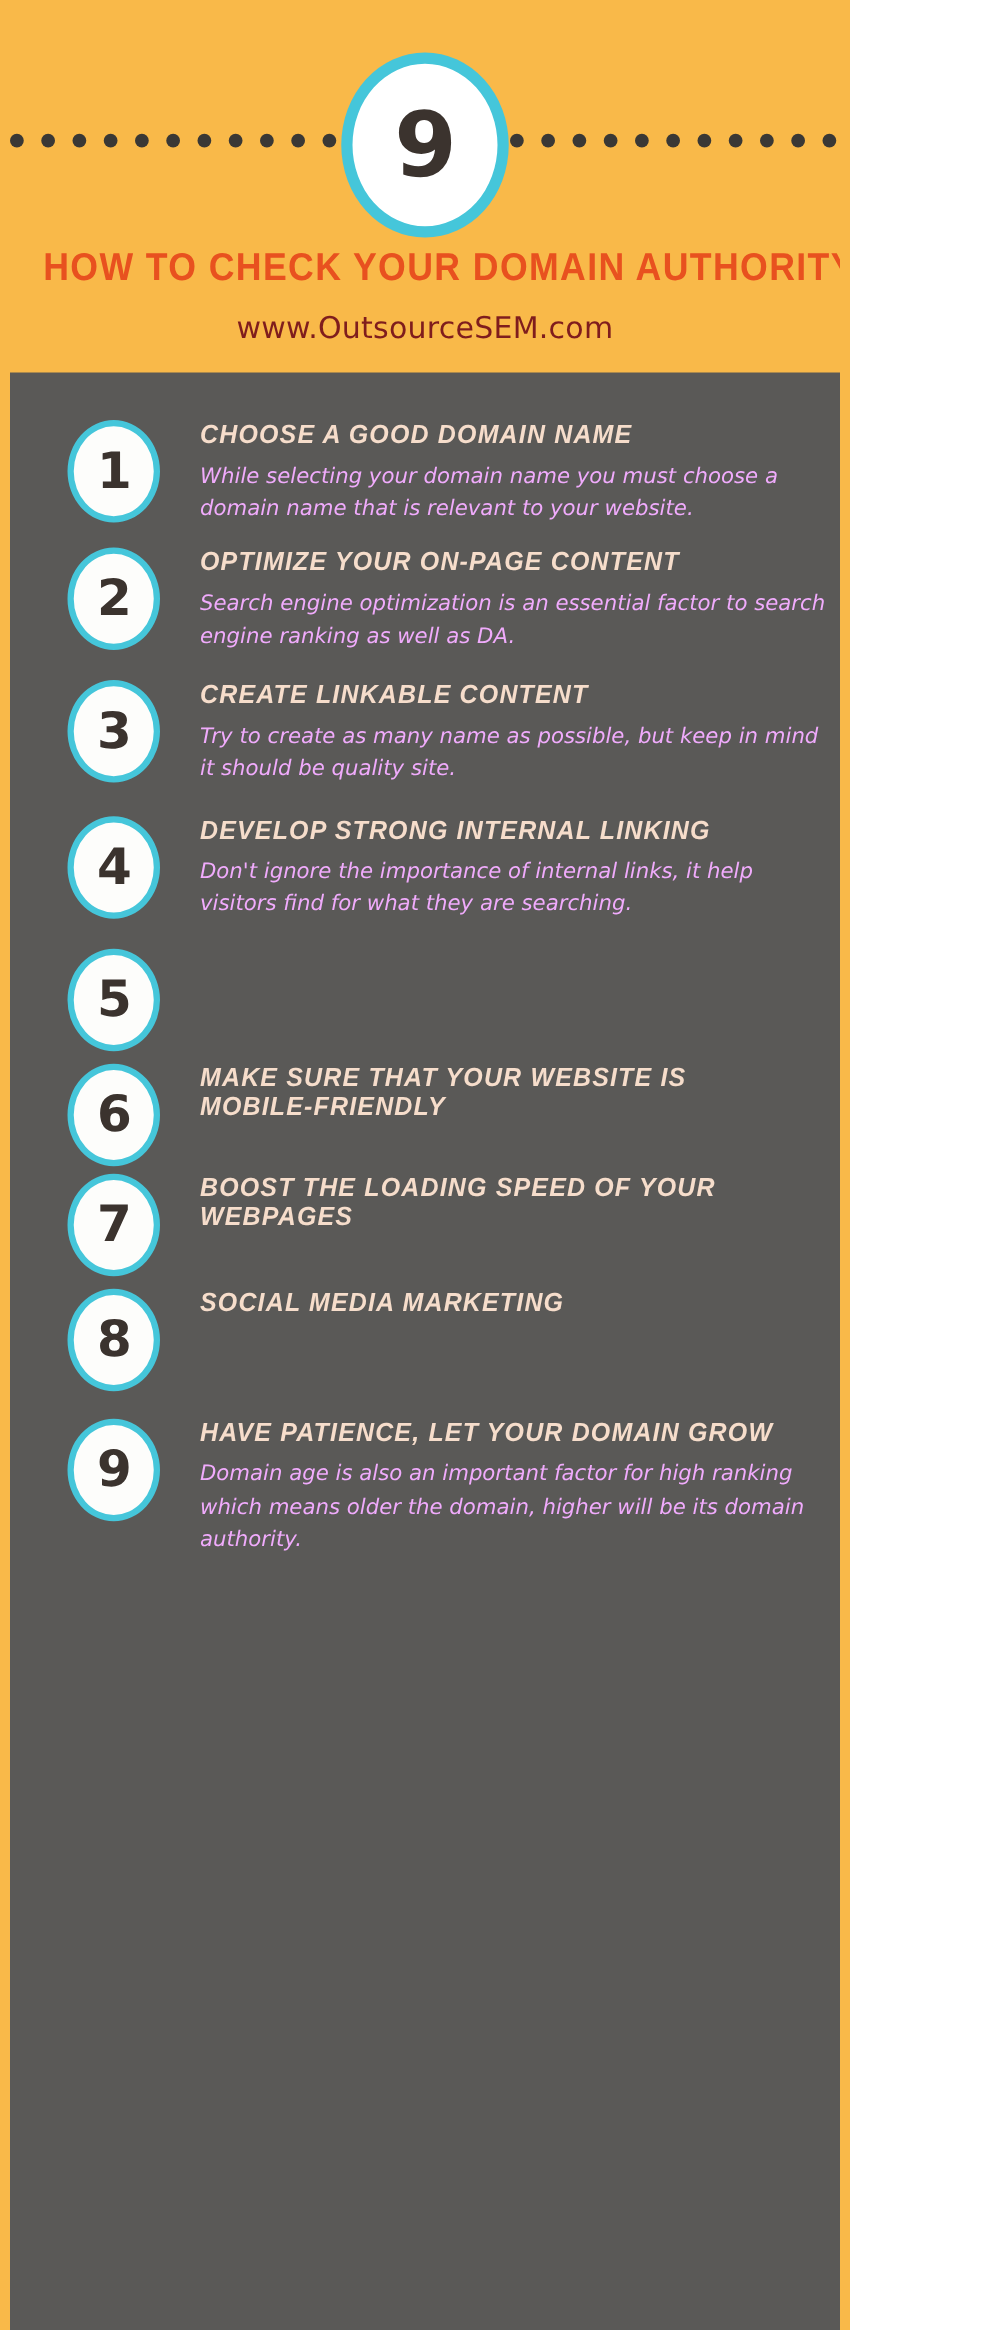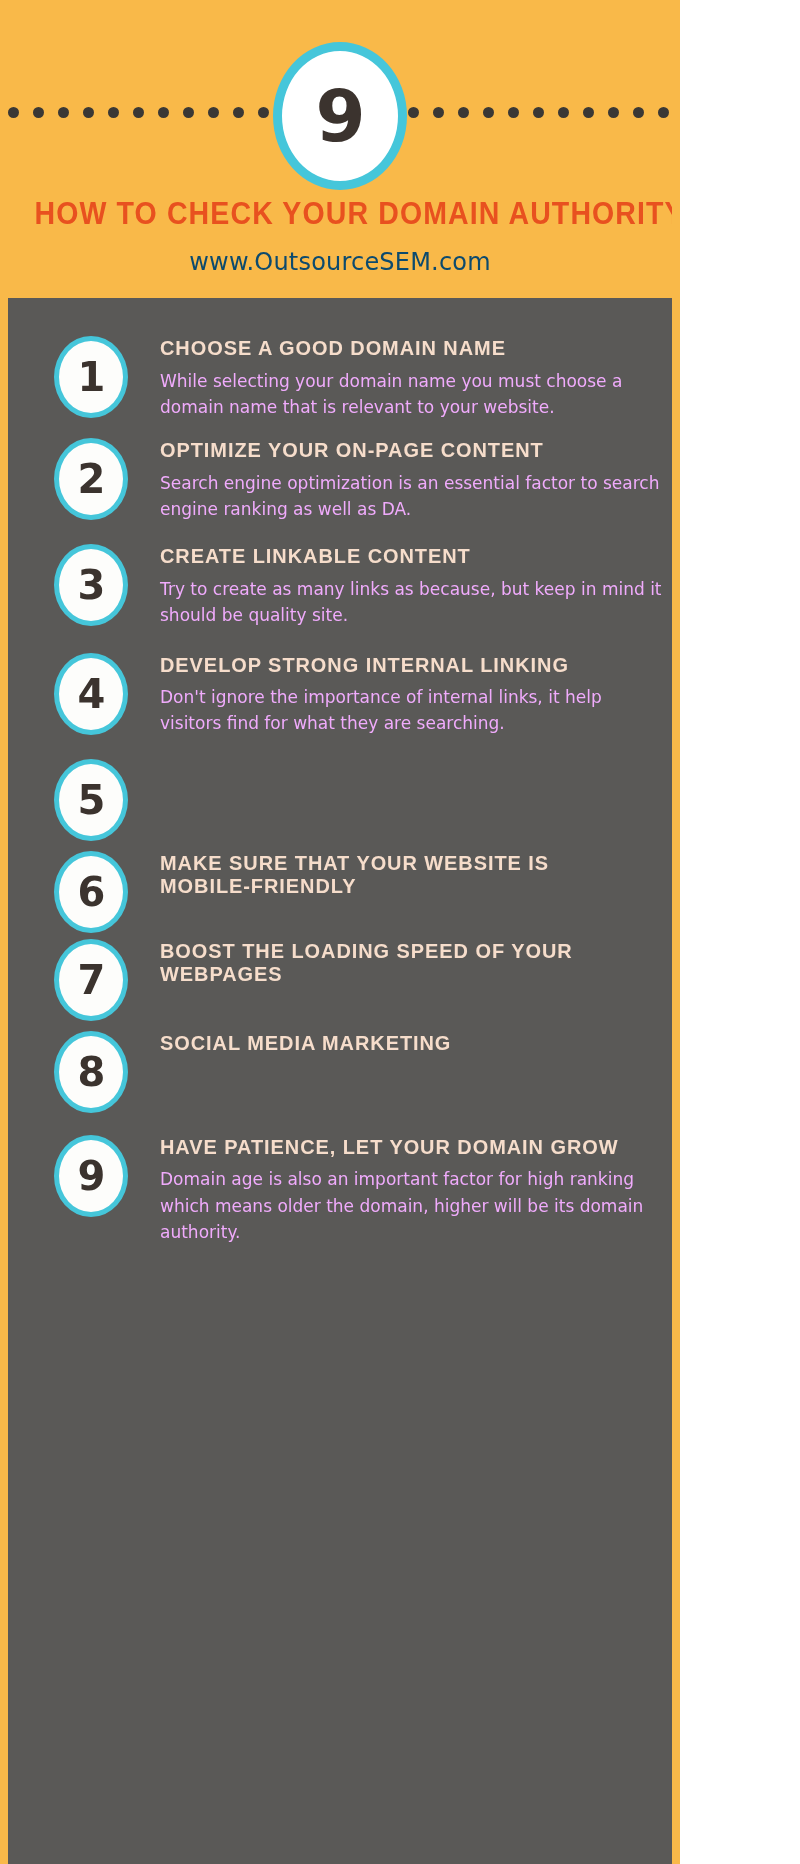--- a/index.html
+++ b/index.html
@@ -72,21 +72,21 @@
     color:#e8511f;
     transform:scaleX(0.92);
     white-space:nowrap;
   }
   .header-sub {
     position:absolute; left:0; top:248px; width:664px;
     text-align:center;
     font-family:"DejaVu Sans", sans-serif;
     font-size:24px;
     font-weight:400;
-    color:#0c4a6e;
+    color:#7f1d1d;
     letter-spacing:0.2px;
   }
   
   .list {
     position:absolute; left:8px; top:298px; width:664px;
     padding-top:38px;
   }
   .item {
     position:relative;
     display:flex;
@@ -111,20 +111,21 @@
     font-weight:bold;
     font-size:40px;
     color:#3b332e;
     line-height:1;
     letter-spacing:-1px;
   }
   .body {
     flex:1 1 auto;
     padding-left:22px;
     padding-right:10px;
+    font-style:italic;
   }
   .item-title {
     font-family:"Liberation Sans Narrow","Liberation Sans", sans-serif;
     font-weight:bold;
     font-size:21px;
     letter-spacing:1.0px;
     color:#f6ddcb;
     line-height:1.12;
     margin-bottom:8px;
     transform:scaleX(0.95);
@@ -208,21 +209,21 @@
         </div>
       </div>
       <div class="item" style="margin-bottom: 24px;">
         <div class="circle-wrap">
           <div class="circle">
             <span class="circle-num">3</span>
           </div>
         </div>
         <div class="body">
           <div class="item-title">CREATE LINKABLE CONTENT</div>
-          <div class="item-desc">Try to create as many links as because, but keep in mind it should be quality site.</div>
+          <div class="item-desc">Try to create as many name as possible, but keep in mind it should be quality site.</div>
         </div>
       </div>
       <div class="item" style="margin-bottom: 22px;">
         <div class="circle-wrap">
           <div class="circle">
             <span class="circle-num">4</span>
           </div>
         </div>
         <div class="body">
           <div class="item-title">DEVELOP STRONG INTERNAL LINKING</div>

